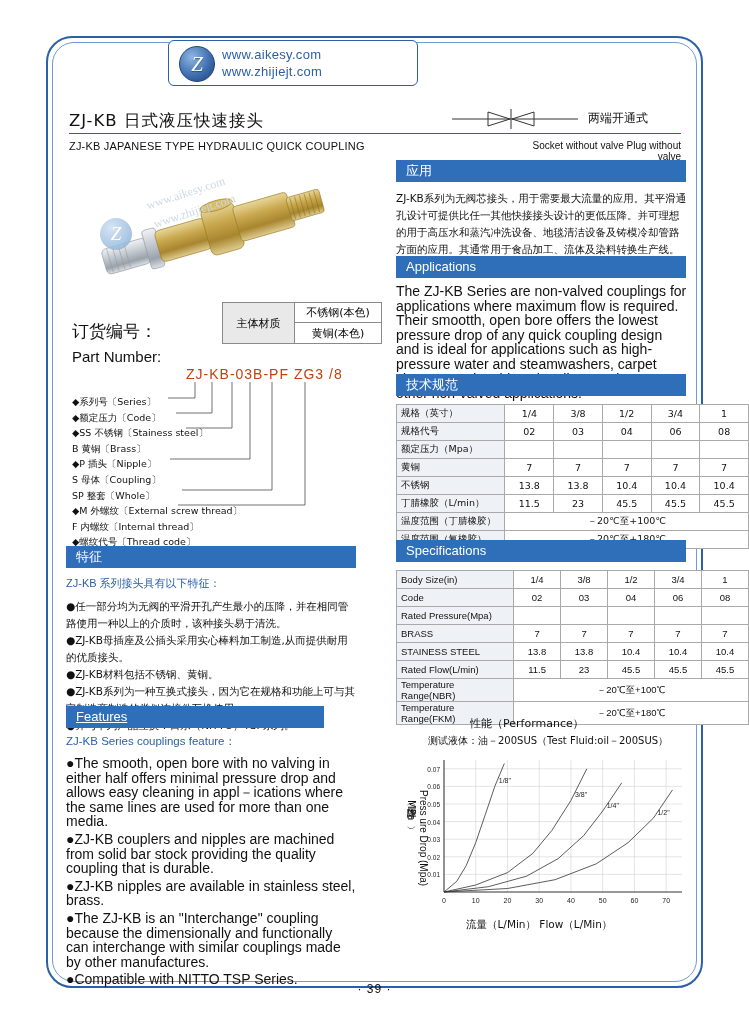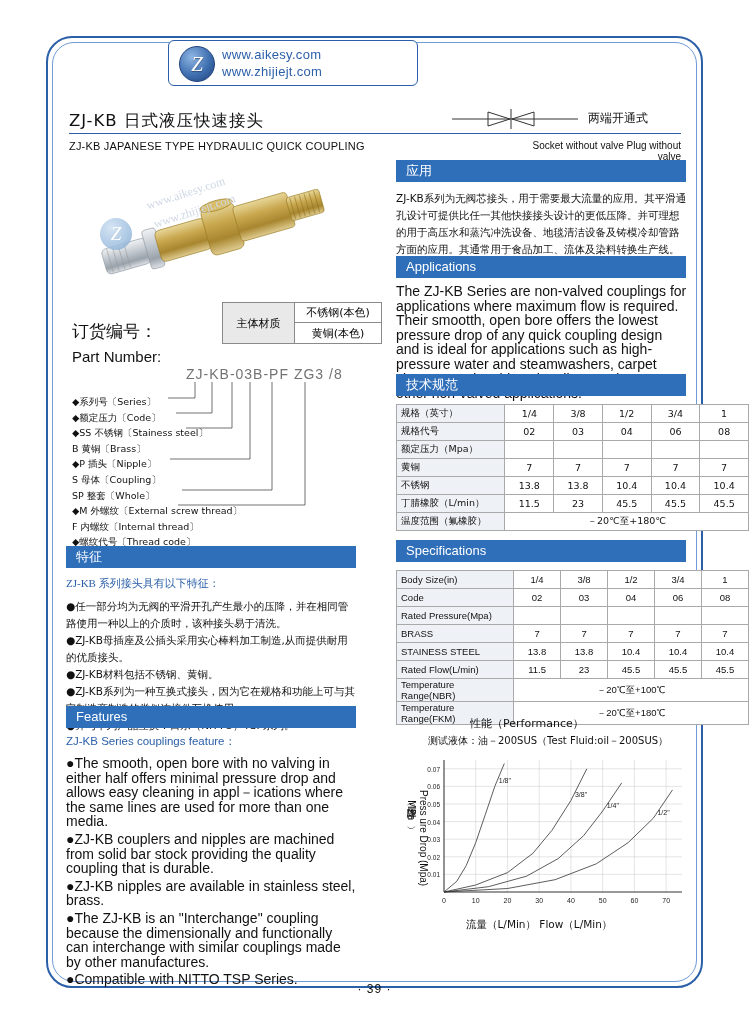--- a/index.html
+++ b/index.html
@@ -103,21 +103,21 @@
     font-family:"DejaVu Sans", sans-serif;
   }
   .mat .left{left:0;top:0;width:72px;height:40px;background:#e9e9e9;border-right:1px solid #8a8a8a;}
   .mat .r1{left:72px;top:0;width:86px;height:20px;border-bottom:1px solid #8a8a8a;background:#fff;}
   .mat .r2{left:72px;top:20px;width:86px;height:20px;background:#fff;}
 
   
   .order-cn{position:absolute;left:72px;top:320px;font-size:17px;color:#111;font-family:"DejaVu Sans", sans-serif;}
   .order-en{position:absolute;left:72px;top:348px;font-size:15px;color:#111;}
   .partno{
-    position:absolute;left:186px;top:366px;font-size:14px;color:#737373;letter-spacing:1px;
+    position:absolute;left:186px;top:366px;font-size:14px;color:#c2410c;letter-spacing:1px;
     font-family:"Liberation Sans", sans-serif;
   }
   .legend{
     position:absolute;left:72px;top:394px;width:310px;font-size:9.5px;color:#111;
     font-family:"DejaVu Sans", sans-serif;line-height:15.6px;
   }
   .legend div{white-space:nowrap;}
   .leaders{position:absolute;left:60px;top:360px;width:330px;height:160px;}
 
   
@@ -131,21 +131,21 @@
 
   .body-cn{
     position:absolute;font-size:10.5px;color:#111;line-height:17px;
     font-family:"DejaVu Sans", sans-serif;
   }
   .body-en{
     position:absolute;font-size:14px;color:#111;line-height:14.6px;
   }
   .sub-cn{
     position:absolute;font-size:11px;color:#2b5fa8;
-    font-family:Liberation Serif, serif;
+    font-family:Liberation Sans, sans-serif;
   }
   .sub-en{
     position:absolute;font-size:11.5px;color:#2b5fa8;
   }
 
   
   .tbl{position:absolute;font-size:9.5px;border-collapse:collapse;}
   .tbl td{
     border:1px solid #a9a9a9;height:17px;padding:0 4px;
     text-align:center;color:#111;background:#ffffff;
@@ -337,20 +337,24 @@
         </tr>
         <tr>
           <td class="lab">丁腈橡胶（L/min）</td>
           <td class="v">11.5</td>
           <td class="v">23</td>
           <td class="v">45.5</td>
           <td class="v">45.5</td>
           <td class="v">45.5</td>
         </tr>
         <tr>
+          <td class="lab">温度范围（丁腈橡胶）</td>
+          <td colspan="5" class="v">－20℃至+100℃</td>
+        </tr>
+        <tr>
           <td class="lab">温度范围（氟橡胶）</td>
           <td colspan="5" class="v">－20℃至+180℃</td>
         </tr>
       </tbody>
   </table>
 
   <div class="bar en" style="left:396px;top:540px;width:290px;">Specifications</div>
   <table class="tbl en" style="left:396px;top:570px;">
     <tbody id="tbl-en">
         <tr>
@@ -415,21 +419,21 @@
   <div class="bar" style="left:66px;top:546px;width:290px;">特征</div>
   <div class="sub-cn" style="left:66px;top:576px;">ZJ-KB 系列接头具有以下特征：</div>
   <div class="body-cn" style="left:66px;top:598px;width:292px;">
     <div>●任一部分均为无阀的平滑开孔产生最小的压降，并在相同管路使用一种以上的介质时，该种接头易于清洗。</div>
     <div>●ZJ-KB母插座及公插头采用实心棒料加工制造,从而提供耐用的优质接头。</div>
     <div>●ZJ-KB材料包括不锈钢、黄铜。</div>
     <div>●ZJ-KB系列为一种互换式接头，因为它在规格和功能上可与其它制造商制造的类似连接件互换使用。</div>
     <div>●并与下列产品互换：日东（NITTO）TSP系列。</div>
   </div>
 
-  <div class="bar en" style="left:66px;top:706px;width:290px;">Features</div>
+  <div class="bar en" style="left:66px;top:706px;width:258px;text-decoration:underline;">Features</div>
   <div class="sub-en" style="left:66px;top:734px;">ZJ-KB Series couplings feature：</div>
   <div class="body-en" style="left:66px;top:756px;width:292px;">
     <div style="margin-bottom:3px">●The smooth, open bore with no valving in either half offers minimal pressure drop and allows easy cleaning in appl－ications where the same lines are used for more  than one media.</div>
     <div style="margin-bottom:3px">●ZJ-KB couplers and nipples are machined from solid bar stock providing the quality coupling that is durable.</div>
     <div style="margin-bottom:3px">●ZJ-KB nipples are available in stainless steel, brass.</div>
     <div style="margin-bottom:3px">●The ZJ-KB is an "Interchange" coupling because the dimensionally and functionally can interchange with similar couplings made by other manufactures.</div>
     <div>●Compatible with NITTO TSP Series.</div>
   </div>
 
   <div class="chart-title">性能（Performance）</div>

